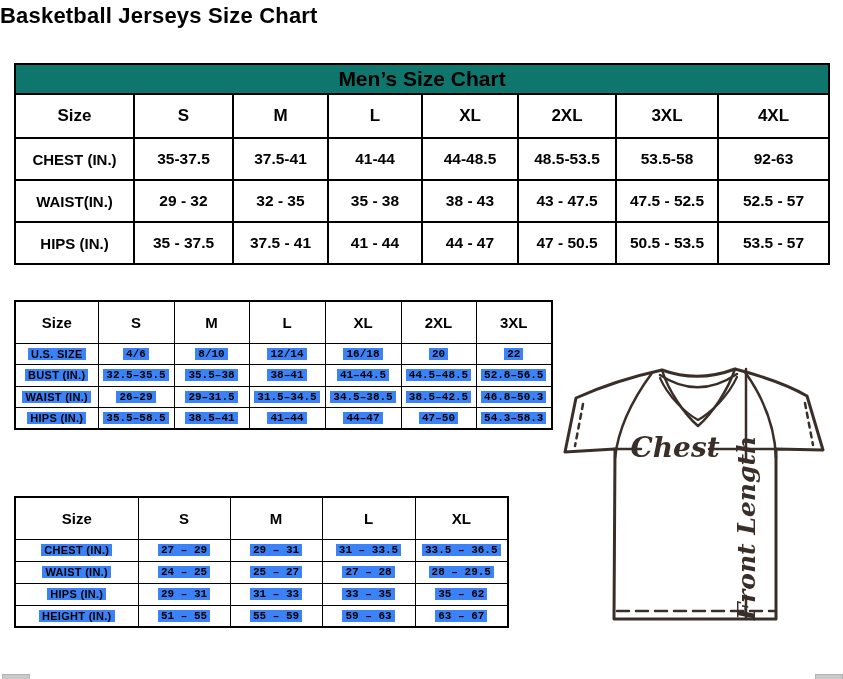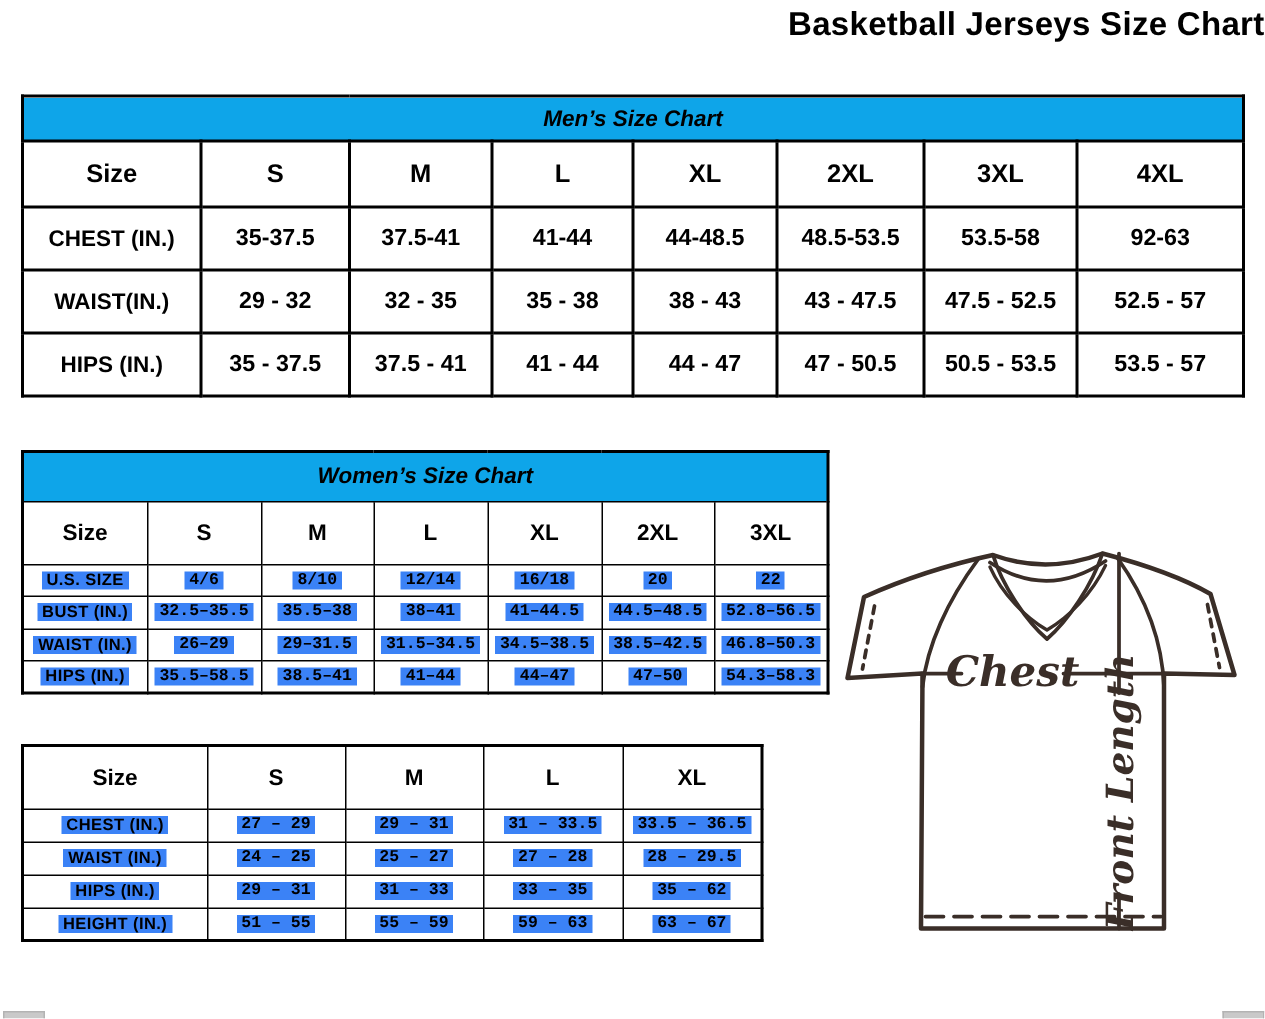--- a/index.html
+++ b/index.html
@@ -1,32 +1,32 @@
 <!DOCTYPE html>
 <html><head>
 <meta charset="utf-8">
 <style>
   html,body{margin:0;padding:0;background:#fff;}
   .page{
     position:relative;width:843px;height:679px;background:#ffffff;overflow:hidden;
     font-family:"Liberation Sans",sans-serif;color:#000;
   }
   .page-title{
-    position:absolute;top:3px;left:0;width:100%;text-align:right;margin:0;
+    position:absolute;top:3px;left:0;width:100%;text-align:left;margin:0;
     font-size:22px;font-weight:bold;letter-spacing:.2px;
   }
   table.chart{
     position:absolute;border-collapse:collapse;table-layout:fixed;background:#fff;
     border:2px solid #000;font-weight:bold;
   }
   table.chart th,table.chart td{
     border:1px solid #000;text-align:center;vertical-align:middle;padding:0;overflow:hidden;white-space:nowrap;
   }
   table.mens th,table.mens td{border-width:2px;}
-  .band{background:#0ea5e9;font-size:15px;font-style:italic;}
+  .band{background:#0f766e;font-size:21px;}
   
   #mens{left:14px;top:63px;width:814px;}
   #mens .band-row{height:30px;}
   #mens .head-row{height:44px;}
   #mens .data-row{height:42px;}
   #mens .colhead{font-size:17px;}
   #mens .rowlabel{font-size:15px;}
   #mens td{font-size:15.5px;}
   
   #womens{left:14px;top:300px;width:537px;}
@@ -125,23 +125,20 @@
     <colgroup>
       <col style="width:83px">
         <col style="width:76px">
         <col style="width:75px">
         <col style="width:76px">
       <col style="width:76px">
         <col style="width:75px">
         <col style="width:76px">
     </colgroup>
     <tbody>
-        <tr class="band-row">
-          <th colspan="7" class="band">Women’s Size Chart</th>
-        </tr>
         <tr class="head-row">
           <th class="colhead">Size</th>
           <th class="colhead">S</th>
           <th class="colhead">M</th>
           <th class="colhead">L</th>
           <th class="colhead">XL</th>
           <th class="colhead">2XL</th>
           <th class="colhead">3XL</th>
         </tr>
         <tr class="data-row">

